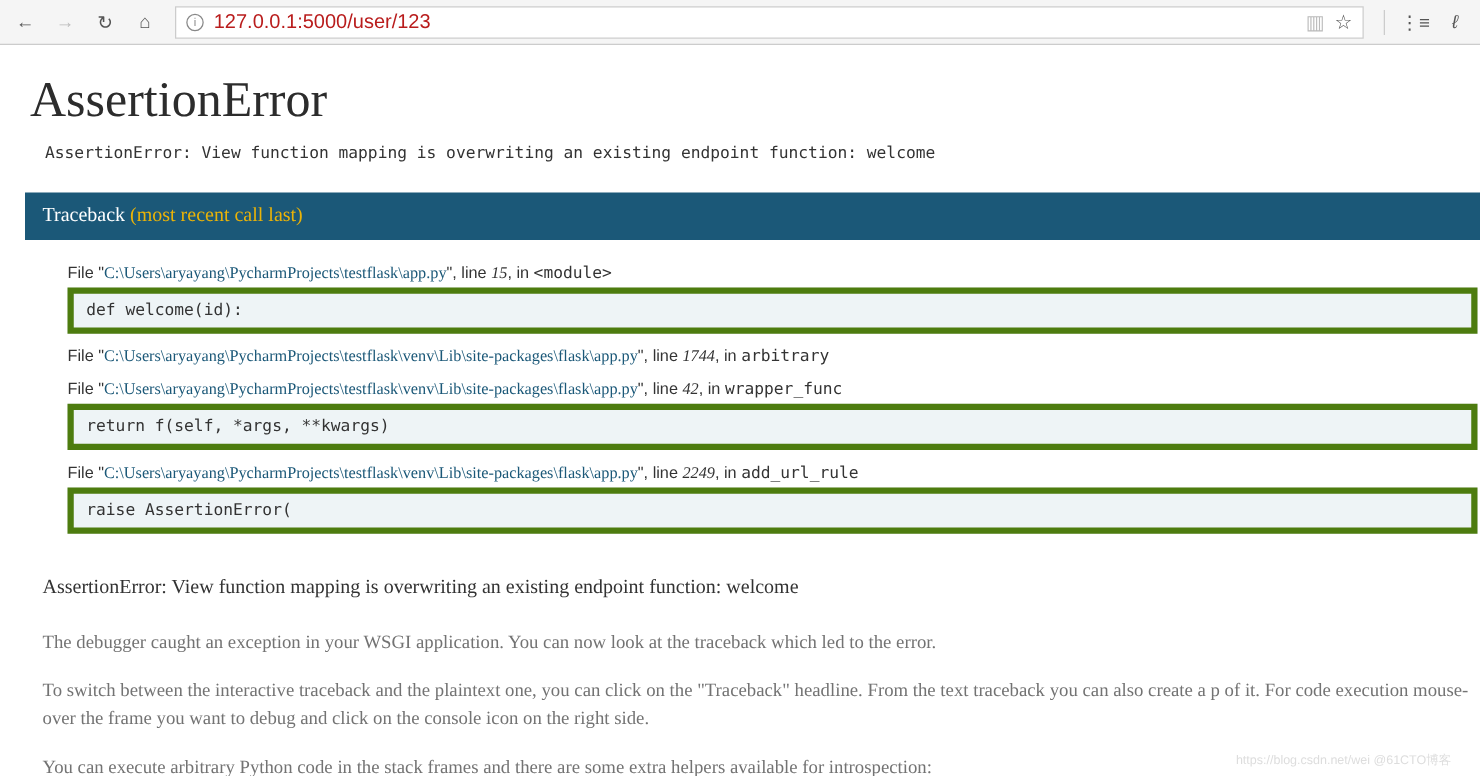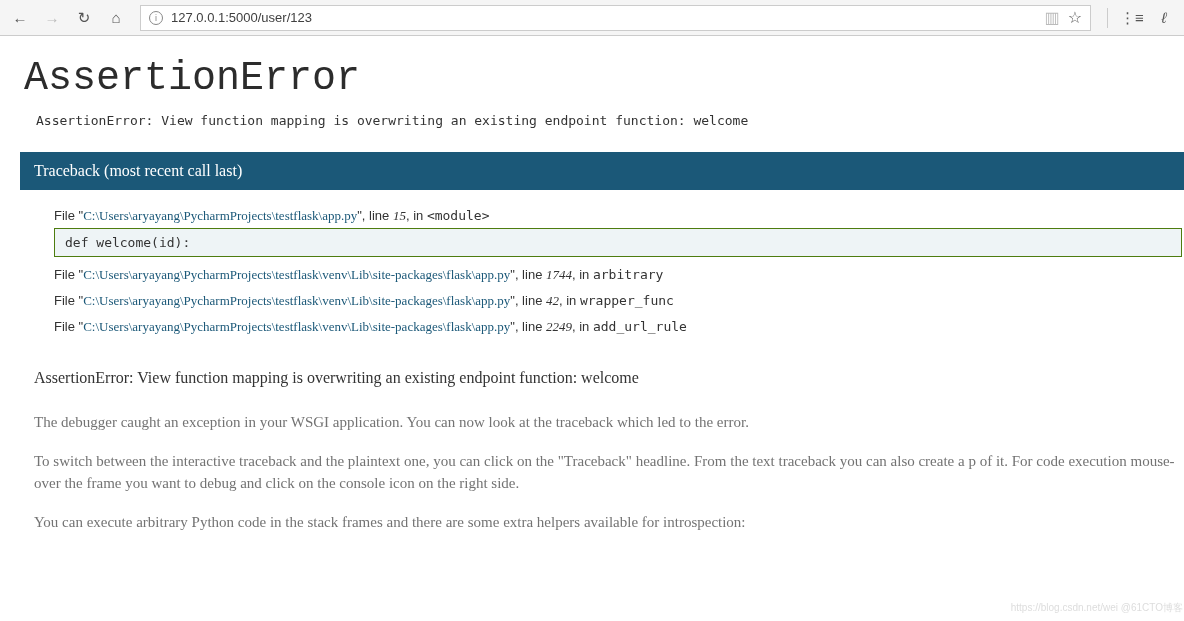--- a/index.html
+++ b/index.html
@@ -2,42 +2,42 @@
 <html><head>
 <meta charset="utf-8">
 <style>
 * { margin: 0; padding: 0; box-sizing: border-box; }
 body { font-family: 'Segoe UI', Tahoma, sans-serif; background: #fff; color: #333; width: 1184px; overflow: hidden; }
 .browser-bar { height: 36px; background: #f5f5f5; border-bottom: 1px solid #ccc; display: flex; align-items: center; padding: 0 8px; gap: 8px; }
 .nav-btn { width: 24px; height: 24px; display: flex; align-items: center; justify-content: center; color: #555; cursor: pointer; font-size: 15px; }
 .nav-btn.disabled { color: #bbb; }
 .url-bar { flex: 1; height: 26px; background: #fff; border: 1px solid #ccc; display: flex; align-items: center; padding: 0 8px; margin: 0 4px; gap: 8px; }
 .info-icon { width: 14px; height: 14px; border: 1px solid #888; border-radius: 50%; display: flex; align-items: center; justify-content: center; font-size: 9px; color: #888; }
-.url-text { font-size: 13px; color: #404040; flex: 1; }
+.url-text { font-size: 16px; color: #b91c1c; flex: 1; }
 .sep { width: 1px; height: 20px; background: #ccc; margin: 0 4px; }
 
 .content { padding: 20px 0 0 24px; }
-h1 { font-family: Liberation Mono, monospace; font-size: 40px; font-weight: 400; color: #2c2c2c; margin-bottom: 12px; }
+h1 { font-family: Liberation Serif, serif; font-size: 40px; font-weight: 400; color: #2c2c2c; margin-bottom: 12px; }
 .error-msg { font-family: 'Consolas', monospace; font-size: 13px; color: #333; margin-left: 12px; margin-bottom: 24px; }
 
 .traceback-header { background: #1b5878; color: #fff; padding: 10px 14px; font-family: Georgia, serif; font-size: 16px; margin-left: -4px; }
-.traceback-header .sub { color: #ffffff; font-weight: normal; }
+.traceback-header .sub { color: #eab308; font-weight: normal; }
 
 .frames { padding: 18px 2px 10px 30px; }
 .frame { margin-bottom: 10px; }
 .frame-loc { font-size: 13px; font-family: 'Segoe UI', sans-serif; color: #333; margin-bottom: 4px; }
 .frame-loc .path { color: #1b5878; font-family: Georgia, serif; }
 .frame-loc .lineno { font-style: italic; font-family: Georgia, serif; }
 .frame-loc .func { font-family: 'Consolas', monospace; }
-.code-line { background: #eef4f6; border: 1px solid #4d7c0f; padding: 6px 10px; font-family: 'Consolas', monospace; font-size: 13px; color: #333; margin-left: 0; }
+.code-line { background: #eef4f6; border: 5px solid #4d7c0f; padding: 6px 10px; font-family: 'Consolas', monospace; font-size: 13px; color: #333; margin-left: 0; }
 
 .final-error { font-family: Georgia, 'Times New Roman', serif; font-size: 16px; color: #333; margin: 14px 0 24px 10px; }
 .desc { font-family: Georgia, 'Times New Roman', serif; font-size: 15px; color: #737373; margin: 0 0 16px 10px; line-height: 1.5; }
 
-.watermark { position: absolute; bottom: 6px; right: 1px; font-size: 10px; color: #ddd; text-align: right; }
+.watermark { position: absolute; bottom: 6px; right: 23px; font-size: 10px; color: #ddd; text-align: right; }
 </style>
 </head>
 <body>
 
 <div class="browser-bar">
   <div class="nav-btn">←</div>
   <div class="nav-btn disabled">→</div>
   <div class="nav-btn">↻</div>
   <div class="nav-btn">⌂</div>
   <div class="url-bar">
@@ -63,23 +63,25 @@
   <div class="frames">
     <div class="frame">
       <div class="frame-loc">File "<span class="path">C:\Users\aryayang\PycharmProjects\testflask\app.py</span>", line <span class="lineno">15</span>, in <span class="func">&lt;module&gt;</span></div>
       <div class="code-line">def welcome(id):</div>
     </div>
     <div class="frame">
       <div class="frame-loc">File "<span class="path">C:\Users\aryayang\PycharmProjects\testflask\venv\Lib\site-packages\flask\app.py</span>", line <span class="lineno">1744</span>, in <span class="func">arbitrary</span></div>
     </div>
     <div class="frame">
       <div class="frame-loc">File "<span class="path">C:\Users\aryayang\PycharmProjects\testflask\venv\Lib\site-packages\flask\app.py</span>", line <span class="lineno">42</span>, in <span class="func">wrapper_func</span></div>
+      <div class="code-line">return f(self, *args, **kwargs)</div>
     </div>
     <div class="frame">
       <div class="frame-loc">File "<span class="path">C:\Users\aryayang\PycharmProjects\testflask\venv\Lib\site-packages\flask\app.py</span>", line <span class="lineno">2249</span>, in <span class="func">add_url_rule</span></div>
+      <div class="code-line">raise AssertionError(</div>
     </div>
   </div>
 
   <div class="final-error">AssertionError: View function mapping is overwriting an existing endpoint function: welcome</div>
 
   <p class="desc">The debugger caught an exception in your WSGI application. You can now look at the traceback which led to the error.</p>
   <p class="desc">To switch between the interactive traceback and the plaintext one, you can click on the "Traceback" headline. From the text traceback you can also create a p of it. For code execution mouse-over the frame you want to debug and click on the console icon on the right side.</p>
   <p class="desc">You can execute arbitrary Python code in the stack frames and there are some extra helpers available for introspection:</p>
 </div>
 

